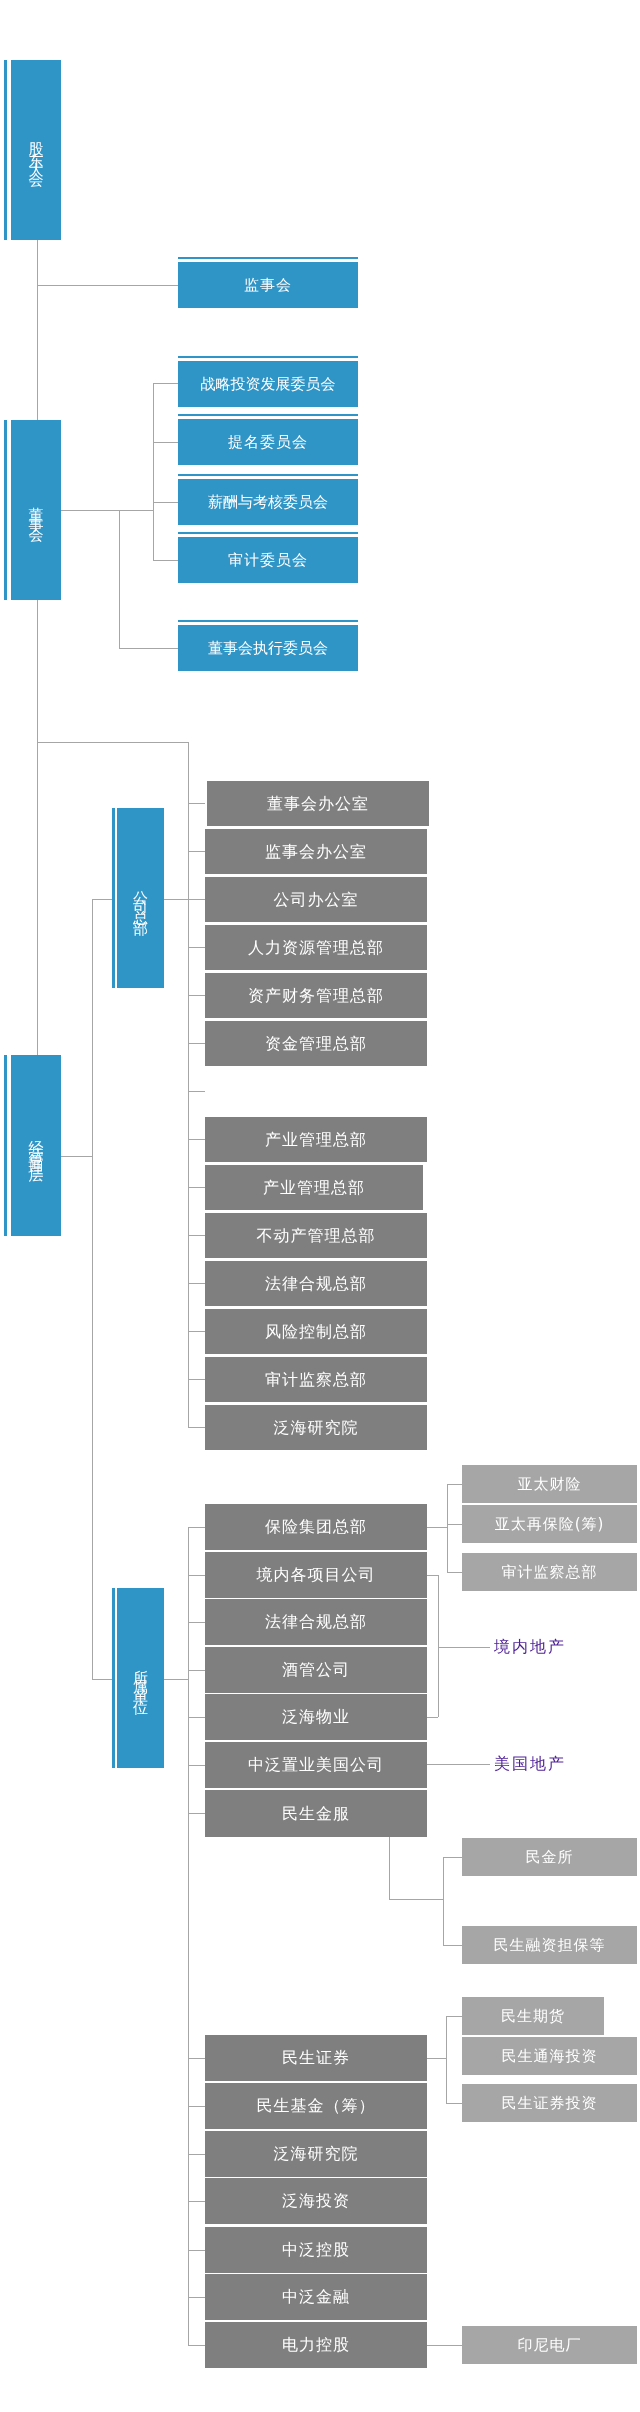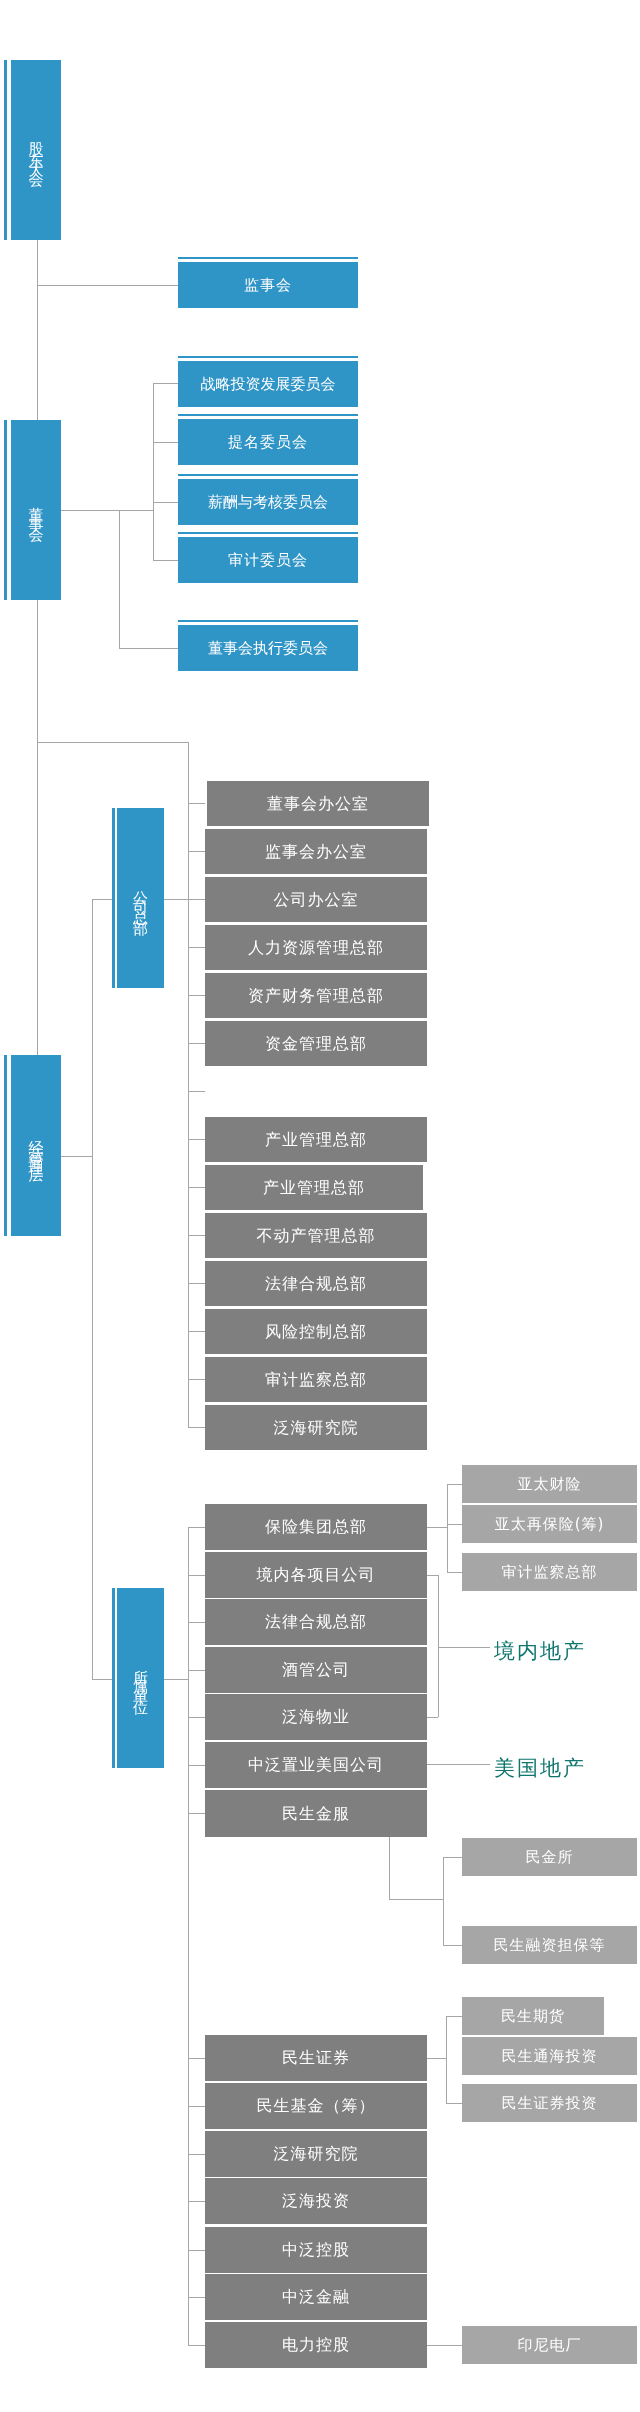--- a/index.html
+++ b/index.html
@@ -10,21 +10,21 @@
   .ln{position:absolute;background:#a6a6a6;}
   .stripe{position:absolute;background:#2f94c6;}
   .box{
     position:absolute;display:flex;align-items:center;justify-content:center;
     color:#ffffff;font-size:15px;letter-spacing:1px;text-align:center;line-height:1.2;
   }
   .blue{background:#2f94c6;}
   .grayd{background:#7f7f7f;font-size:16px;}
   .grayl{background:#a6a6a6;font-size:15px;}
   .vtext{writing-mode:vertical-rl;text-orientation:upright;letter-spacing:10px;}
-  .lbl{position:absolute;color:#0f766e;font-size:21px;letter-spacing:2px;white-space:nowrap;font-family:Liberation Mono, monospace;}
+  .lbl{position:absolute;color:#4c1d95;font-size:16px;letter-spacing:2px;white-space:nowrap;font-family:Liberation Mono, monospace;}
 </style>
 </head>
 <body>
 
 <div class="canvas">
 
   <div class="ln" style="left:37px;top:240px;width:1px;height:180px"></div>
   <div class="ln" style="left:37px;top:600px;width:1px;height:455px"></div>
   <div class="ln" style="left:153px;top:383px;width:1px;height:177px"></div>
   <div class="ln" style="left:119px;top:510px;width:1px;height:138px"></div>

